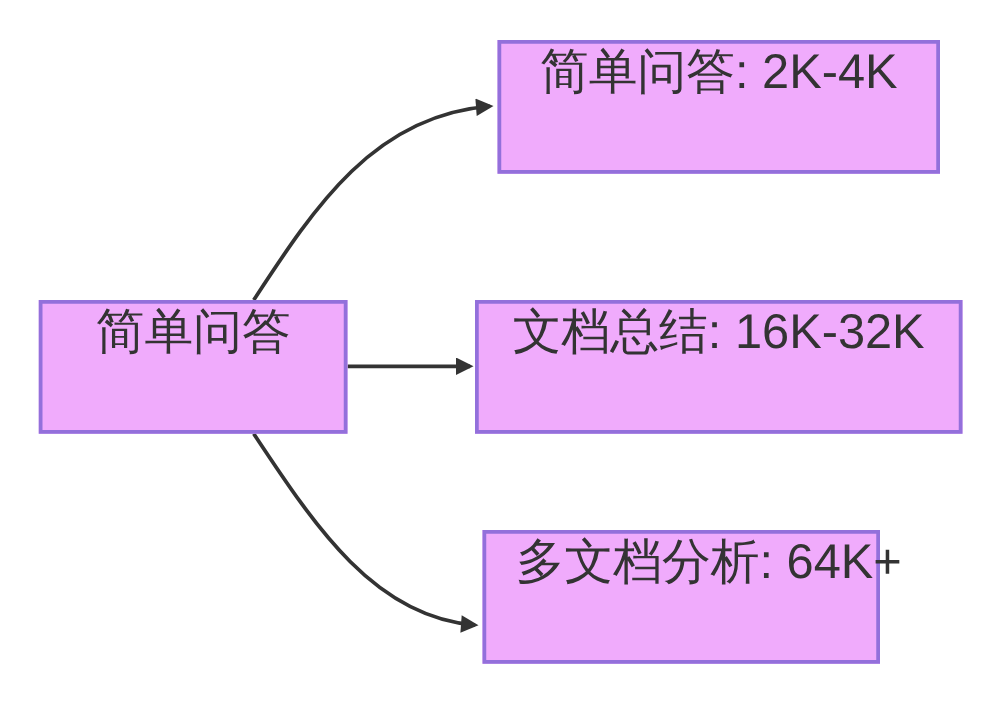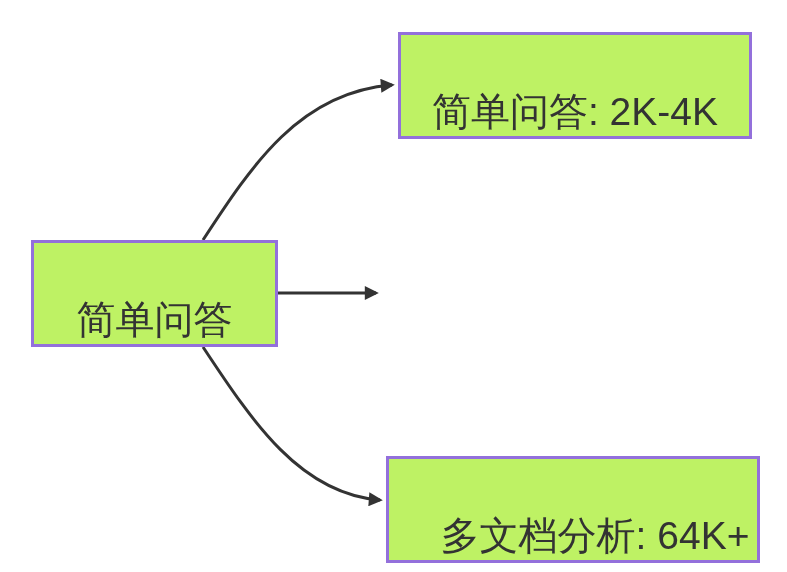--- a/index.html
+++ b/index.html
@@ -22,35 +22,35 @@
     width: 787px;
     height: 572px;
   }
   .edge {
     fill: none;
     stroke-width: 3px;
   }
   .node {
     position: absolute;
     box-sizing: border-box;
-    background: #bef264;
+    background: #f0abfc;
     border: 3px solid #9370DB;
     color: #333333;
     display: flex;
-    align-items: flex-end;
+    align-items: flex-start;
     justify-content: center;
     font-size: 39px;
     line-height: 1.2;
     white-space: nowrap;
     text-align: center;
   }
   .node-root     { left: 31px;  top: 240px; width: 247px; height: 107px; }
   .node-branch-0 { left: 398px; top: 32px;  width: 354px; height: 107px; }
   .node-branch-1 { left: 380px; top: 240px; width: 390px; height: 107px; }
-  .node-branch-2 { left: 386px; top: 456px; width: 374px; height: 107px; padding-left: 44px; }
+  .node-branch-2 { left: 386px; top: 424px; width: 318px; height: 107px; padding-left: 44px; }
 </style>
 </head>
 <body>
 
 <div class="canvas">
 
   <svg class="edges" viewBox="0 0 787 572" xmlns="http://www.w3.org/2000/svg">
     <defs>
       <marker id="arrowhead" viewBox="0 0 10 10" refX="8" refY="5" markerUnits="userSpaceOnUse" markerWidth="18" markerHeight="14" orient="auto">
         <path d="M0,0 L10,5 L0,10 Z" fill="#333333"></path>
@@ -65,18 +65,21 @@
   </svg>
 
   <div class="node node-root">
     <span>简单问答</span>
   </div>
 
   <div class="node node-branch-0">
     <span>简单问答: 2K-4K</span>
   </div>
 
+  <div class="node node-branch-1">
+    <span>文档总结: 16K-32K</span>
+  </div>
 
   <div class="node node-branch-2">
     <span>多文档分析: 64K+</span>
   </div>
 
 </div>
 
 </body></html>

